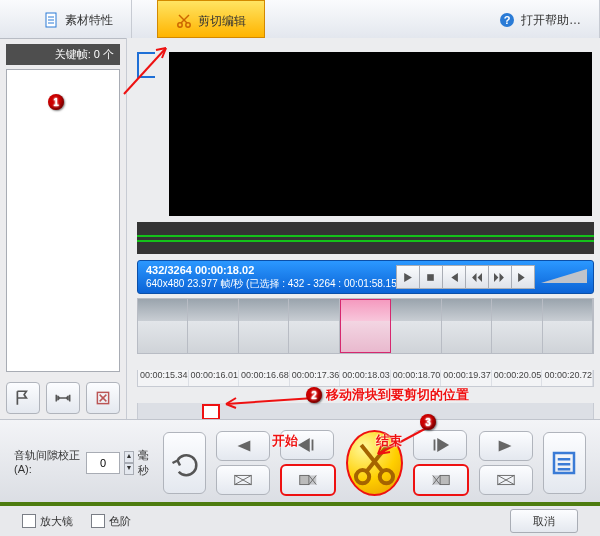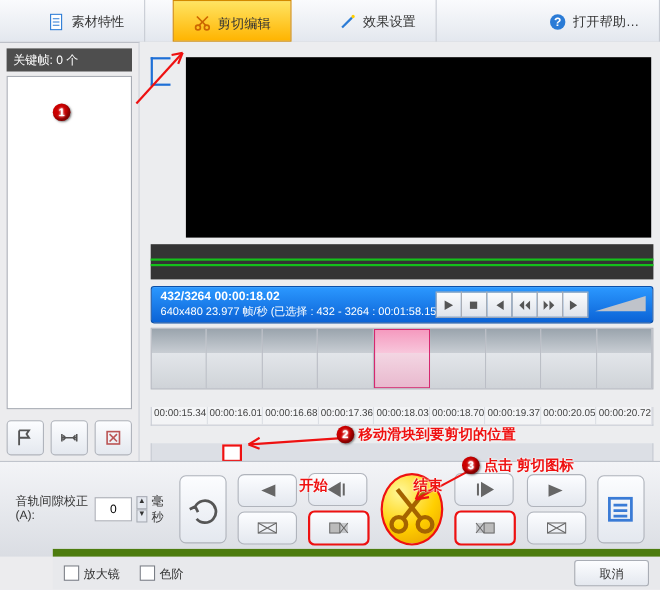--- a/index.html
+++ b/index.html
@@ -6,21 +6,21 @@
 body{width:600px;height:536px;overflow:hidden;position:relative;}
 
 .topbar{height:38px;background:linear-gradient(#fafbfd,#e3e7ee);border-bottom:1px solid #b8bcc4;display:flex;align-items:stretch;}
 .tab{display:flex;justify-content:center;gap:6px;padding:12px 18px;border-right:1px solid #c7cbd3;cursor:pointer;margin-left:25px;}
 .tab.sel{background:linear-gradient(#ffe463,#ffb400);border:1px solid #d38900;}
 .tab .ic{width:16px;height:16px;display:inline-block;}
 .spacer{flex:1;}
 
 .main{position:absolute;top:38px;left:0;right:0;bottom:116px;display:flex;}
 
-.left{width:130px;display:flex;flex-direction:column;border-right:1px solid #c7cbd3;}
+.left{width:130px;display:flex;flex-direction:column;border-right:1px solid #c7cbd3;text-align:right;}
 .kflabel{background:#4e4e4e;color:#fff;font-size:11px;padding:3px 6px;margin:6px 6px 0 6px;}
 .kflist{flex:1;margin:4px 6px 4px 6px;background:#fff;border:1px solid #a8acb4;position:relative;}
 .leftbtns{display:flex;gap:6px;padding:6px;}
 .sqbtn{width:32px;height:30px;background:linear-gradient(#fcfdff,#e4e8ef);border:1px solid #b0b4bc;border-radius:4px;display:flex;align-items:center;justify-content:center;}
 .sqbtn svg{width:18px;height:18px;}
 
 .right{flex:1;display:flex;flex-direction:column;background:#ecedef;}
 .rtop{flex:1;position:relative;padding:10px 10px 0 10px;}
 .hook{width:16px;height:22px;border:2px solid #1e6fd6;border-right:none;position:absolute;left:10px;top:14px;}
 .video{position:absolute;left:42px;right:12px;top:14px;bottom:0;background:#000;}
@@ -52,21 +52,21 @@
 .spin{width:14px;display:flex;flex-direction:column;}
 .spin div{height:10px;background:#e4e8ef;border:1px solid #a8acb4;font-size:7px;text-align:center;line-height:7px;}
 .bigbtn{width:48px;height:60px;background:linear-gradient(#fcfdff,#e4e8ef);border:1px solid #b0b4bc;border-radius:6px;display:flex;align-items:center;justify-content:center;}
 .bigbtn svg{width:30px;height:30px;}
 .pair{display:flex;flex-direction:column;gap:4px;}
 .pair .bigbtn{height:28px;width:52px;}
 .pair .bigbtn svg{width:22px;height:18px;}
 .scis{width:62px;height:62px;border-radius:50%;background:radial-gradient(circle at 30% 25%,#fff89a,#ffcf00 55%,#e49a00);border:2px solid #c58500;display:flex;align-items:center;justify-content:center;}
 .redbox{border:2px solid #e11 !important;}
 
-.footer{position:absolute;left:0;right:0;bottom:0;height:30px;background:#e8e9ec;border-top:7px solid #4d7c0f;display:flex;align-items:center;padding:0 10px;gap:18px;margin-left:48px;}
+.footer{position:absolute;left:0;right:0;bottom:0;height:30px;background:#e8e9ec;border-top:4px solid #4d7c0f;display:flex;align-items:center;padding:0 22px;gap:18px;}
 .chk{display:flex;align-items:center;gap:4px;font-size:11px;}
 .chk .box{width:12px;height:12px;border:1px solid #7a7e86;background:#fff;}
 .fspacer{flex:1;}
 .fbtn{width:66px;height:22px;background:linear-gradient(#fcfdff,#e4e8ef);border:1px solid #a9adb5;border-radius:3px;font-size:11px;display:flex;align-items:center;justify-content:center;}
 
 .ann{position:absolute;color:#e11;font-weight:bold;font-size:13px;display:flex;align-items:center;gap:4px;pointer-events:none;text-shadow:0 0 2px #fff,0 0 2px #fff;z-index:50;}
 .ann .num{width:16px;height:16px;border-radius:50%;background:#c00;color:#fff;font-size:10px;display:flex;align-items:center;justify-content:center;box-shadow:inset -2px -2px 3px rgba(0,0,0,.4),1px 1px 2px rgba(0,0,0,.5);}
 .arrow{position:absolute;pointer-events:none;z-index:49;}
 </style>
 </head>
@@ -83,27 +83,20 @@
     <span>素材特性</span>
   </div>
   <div class="tab sel">
     <span class="ic"><svg viewBox="0 0 16 16">
           <circle cx="4" cy="12" r="2.2" fill="none" stroke="#c60" stroke-width="1.5"></circle>
           <circle cx="12" cy="12" r="2.2" fill="none" stroke="#c60" stroke-width="1.5"></circle>
           <line x1="5" y1="10" x2="13" y2="2" stroke="#c60" stroke-width="1.5"></line>
           <line x1="11" y1="10" x2="3" y2="2" stroke="#c60" stroke-width="1.5"></line>
         </svg></span>
     <span>剪切编辑</span>
-  </div>
-  <div class="tab">
-    <span class="ic"><svg viewBox="0 0 16 16">
-          <line x1="3" y1="13" x2="12" y2="4" stroke="#2a7bd6" stroke-width="2"></line>
-          <circle cx="13" cy="3" r="1.5" fill="#ffcf00"></circle>
-        </svg></span>
-    <span>效果设置</span>
   </div>
   <div class="spacer"></div>
   <div class="tab">
     <span class="ic"><svg viewBox="0 0 16 16">
           <circle cx="8" cy="8" r="7" fill="#2a7bd6"></circle>
           <text x="8" y="12" text-anchor="middle" fill="#fff" font-size="11" font-weight="bold">?</text>
         </svg></span>
     <span>打开帮助…</span>
   </div>
 </div>
@@ -321,21 +314,20 @@
     <span class="num">2</span>
     <span>移动滑块到要剪切的位置</span>
   </div>
 <svg class="arrow" style="left:218px;top:392px;width:100px;height:18px;">
     <line x1="96" y1="6" x2="8" y2="12" stroke="#e11" stroke-width="2"></line>
     <path d="M8 12l10-6M8 12l10 4" stroke="#e11" stroke-width="2" fill="none"></path>
   </svg>
 
 <div class="ann" style="left:420px;top:414px;">
     <span class="num">3</span>
-    <span>点击 剪切图标</span>
   </div>
 <svg class="arrow" style="left:370px;top:420px;width:70px;height:40px;">
     <line x1="64" y1="4" x2="8" y2="34" stroke="#e11" stroke-width="2"></line>
     <path d="M8 34l12-2M8 34l4-10" stroke="#e11" stroke-width="2" fill="none"></path>
   </svg>
 
 <div class="ann" style="left:272px;top:432px;">
     <span>开始</span>
   </div>
 <div class="ann" style="left:376px;top:432px;">

